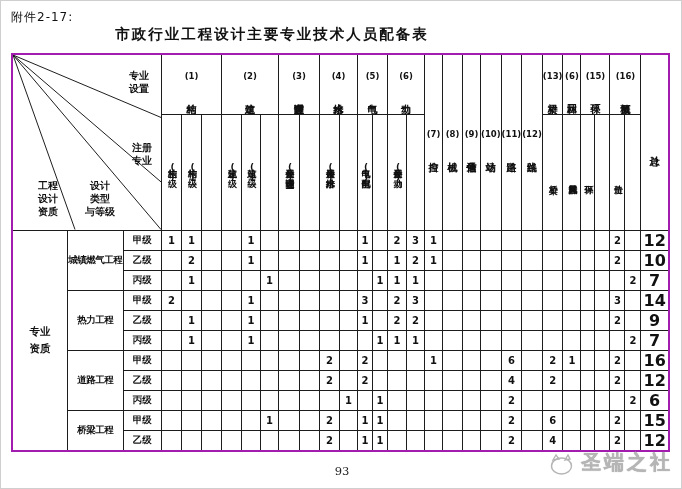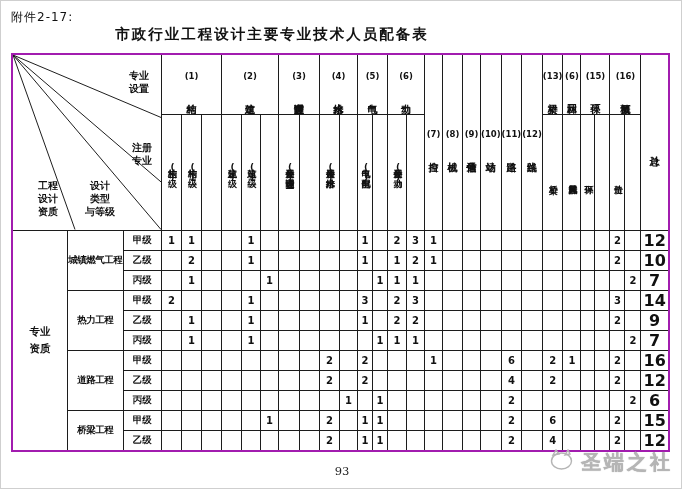--- a/index.html
+++ b/index.html
@@ -29,21 +29,21 @@
   td.qual{font-size:10.5px;white-space:pre-line;line-height:1.6;}
   td.ptype{font-size:9.5px;letter-spacing:-0.5px;white-space:nowrap;}
   td.grade{font-size:9.5px;}
   td.num{font-size:10px;font-family:"DejaVu Sans",sans-serif;}
   td.total{font-size:16px;}
   tbody tr{height:20px;}
   tr.hr1{height:60px;}
   tr.hr2{height:116px;}
   .pagenum{position:absolute;left:0;top:463px;width:682px;text-align:center;
            font-size:11.5px;font-family:"DejaVu Serif",serif;color:#222;}
-  .watermark{position:absolute;right:8px;top:448px;display:flex;align-items:flex-start;gap:6px;color:#a9a9a9;}
+  .watermark{position:absolute;right:8px;top:448px;display:flex;align-items:flex-end;gap:6px;color:#a9a9a9;}
   .watermark .wm-text{font-size:20px;font-weight:bold;letter-spacing:3px;
       color:#b5b5b5;text-shadow:0 0 1px #999;}
 </style>
 </head>
 <body>
 
 <div class="page">
   <div class="attach">附件2-17:</div>
   <div class="title">市政行业工程设计主要专业技术人员配备表</div>
 

